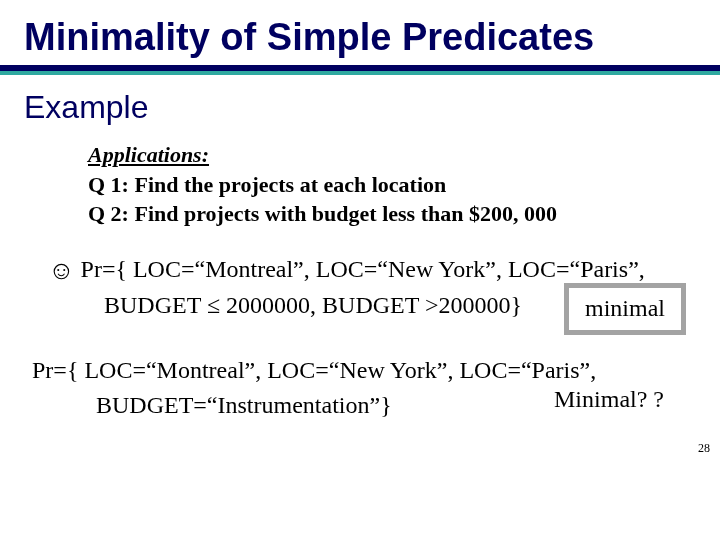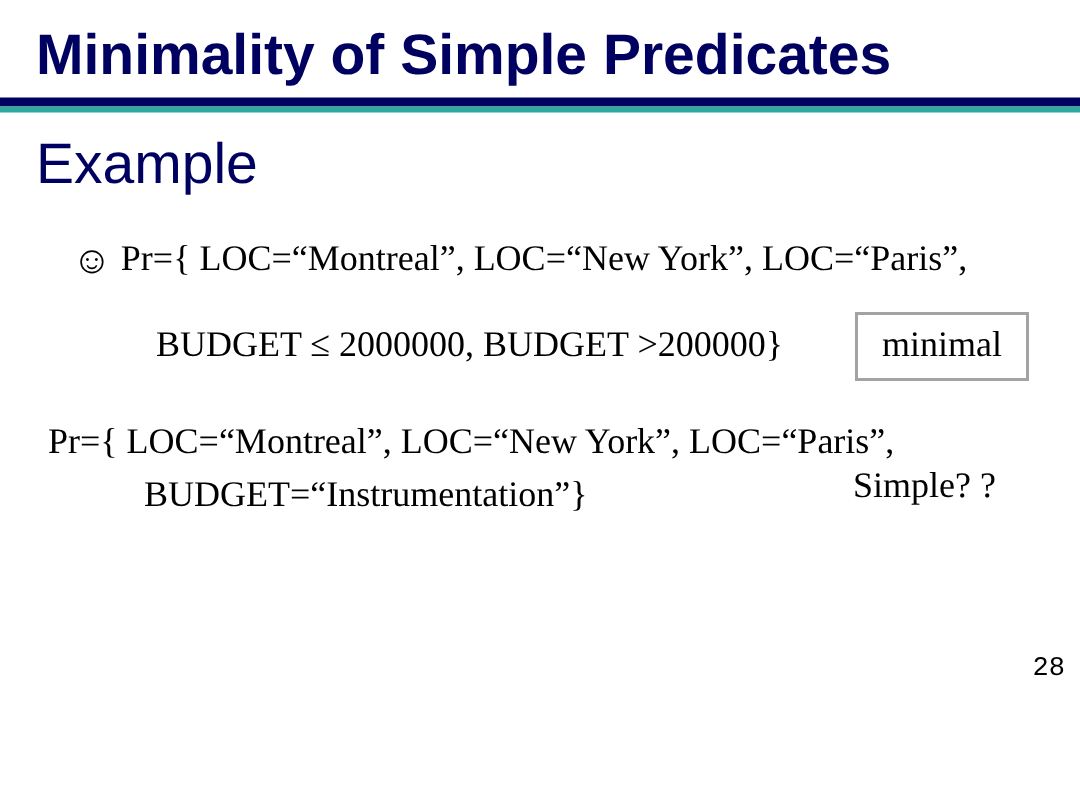--- a/index.html
+++ b/index.html
@@ -1,52 +1,57 @@
 <!DOCTYPE html>
 <html><head>
 <meta charset="utf-8">
 <style>
   html,body{margin:0;padding:0;width:720px;height:540px;background:#fff;font-family:"Times New Roman",serif;color:#000;overflow:hidden}
   .slide{position:relative;width:720px;height:464px}
   .title{font-family:Arial,Helvetica,sans-serif;font-weight:bold;font-size:38px;color:#000060;padding:16px 0 6px 24px}
   .rule-teal{height:4px;background:#2fa9a0;margin:0 0 0 0}
   .rule-navy{height:6px;background:#000060;margin:0}
-  .subhead{font-family:Arial,Helvetica,sans-serif;font-size:38px;color:#000060;padding:14px 0 0 24px}
+  .subhead{font-family:Arial,Helvetica,sans-serif;font-size:32px;color:#000060;padding:14px 0 0 24px}
   .apps{padding:14px 0 0 88px;font-size:22px;font-weight:bold;line-height:1.35}
   .apps .hdr{text-decoration:underline;font-style:italic}
   .pr1{padding:24px 0 0 48px;font-size:24px;line-height:1.4}
   .pr1 .face{font-size:26px;vertical-align:-2px}
-  .budget-row{position:relative;margin-top:22px;padding-left:56px}
+  .budget-row{position:relative;padding-left:56px}
   .budget-row .txt{font-size:24px}
-  .minimal-box{position:absolute;right:34px;top:-6px;border:2px solid #a3a3a3;padding:4px 16px;font-size:24px}
+  .minimal-box{position:absolute;right:34px;top:-6px;border:5px solid #a3a3a3;padding:4px 16px;font-size:24px}
   .pr2{padding:30px 40px 0 32px;font-size:24px;line-height:1.45;position:relative}
   .pr2 .indent{padding-left:64px;display:block}
   .minq{position:absolute;right:56px;bottom:6px;font-size:24px}
-  .pagen{position:absolute;right:10px;bottom:8px;font-size:18px;font-family:Liberation Mono, monospace}
+  .pagen{position:absolute;right:10px;bottom:8px;font-size:12px;font-family:Liberation Serif, serif}
 </style>
 </head>
 <body>
 
 <div class="slide">
 
   <div class="title">Minimality of Simple Predicates</div>
   <div class="rule-navy"></div>
   <div class="rule-teal"></div>
 
   <div class="subhead">Example</div>
 
+  <div class="apps">
+    <div class="hdr">Applications:</div>
+    <div>Q 1: Find the projects at each location</div>
+    <div>Q 2: Find projects with budget less than $200, 000</div>
+  </div>
 
   <div class="pr1">
     <span class="face">☺</span><span> Pr={ LOC=“Montreal”, LOC=“New York”, LOC=“Paris”,</span>
     <div class="budget-row">
       <span class="txt">BUDGET ≤ 2000000,  BUDGET &gt;200000}</span>
       <span class="minimal-box">minimal</span>
     </div>
   </div>
 
   <div class="pr2">
     <span>Pr={ LOC=“Montreal”, LOC=“New York”, LOC=“Paris”,</span>
     <span class="indent">BUDGET=“Instrumentation”}</span>
-    <span class="minq">Simple? ?</span>
+    <span class="minq">Minimal? ?</span>
   </div>
 
   <div class="pagen">28</div>
 </div>
 
 </body></html>

